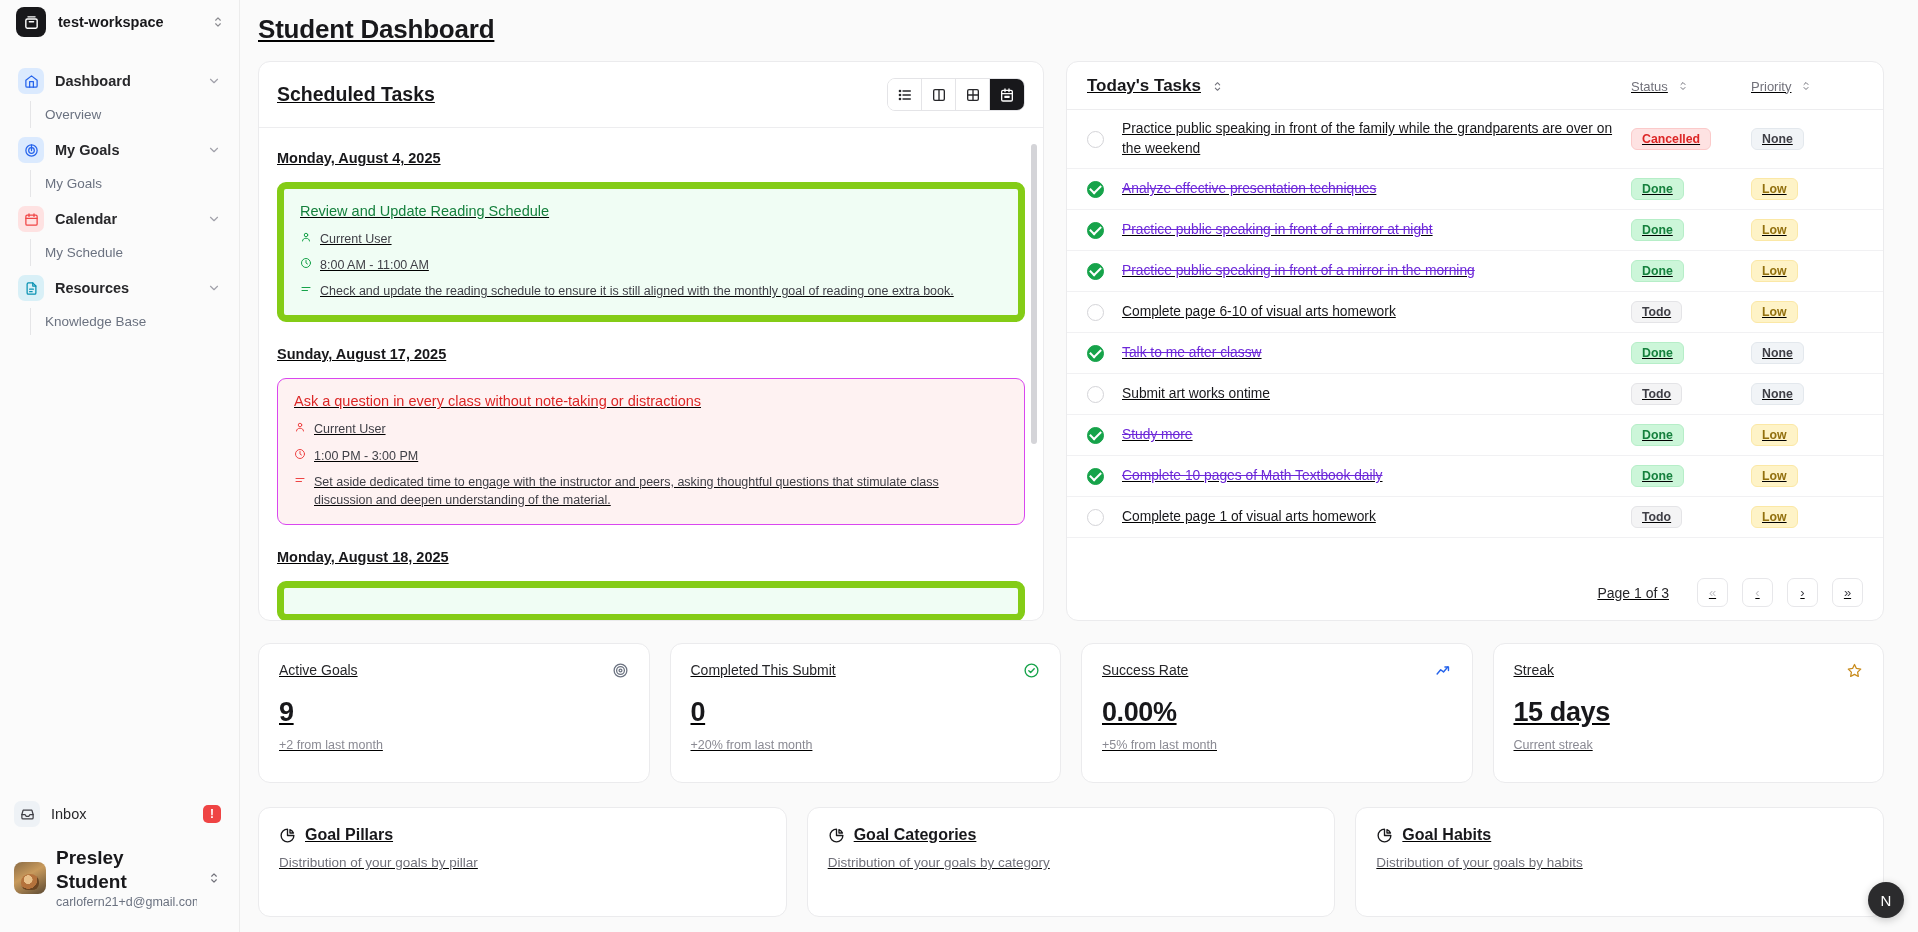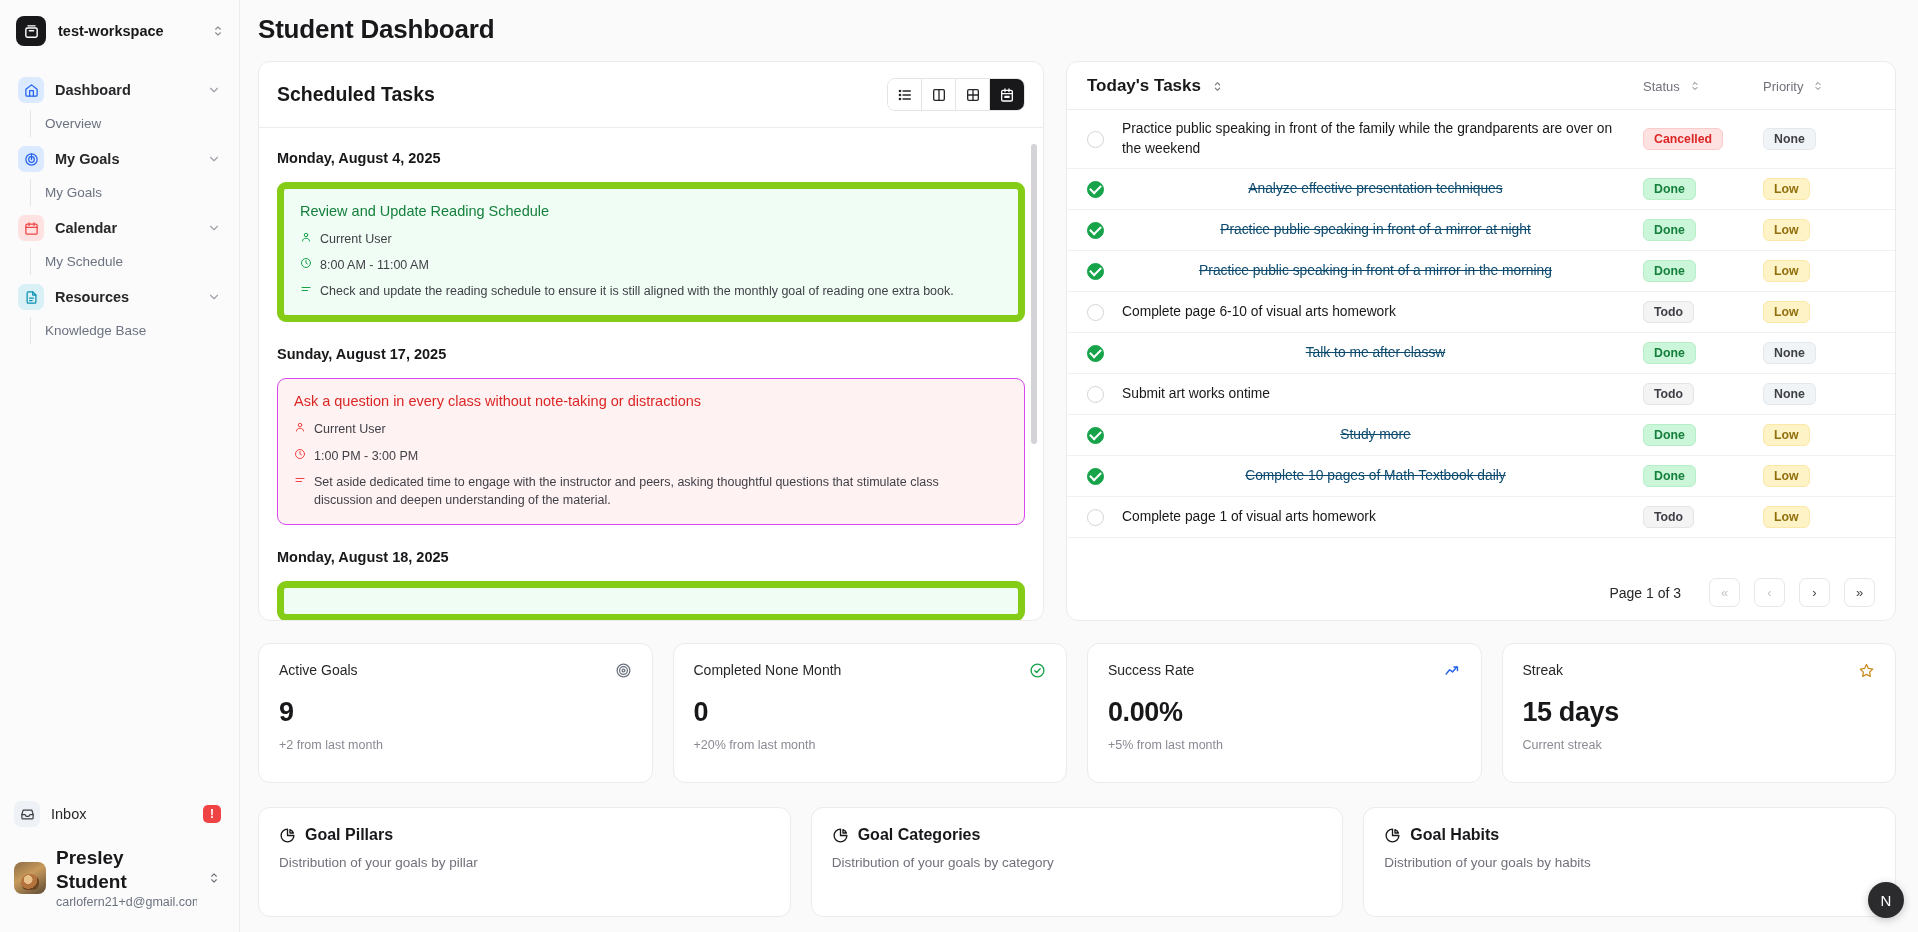--- a/index.html
+++ b/index.html
@@ -15,21 +15,21 @@
   
   .sidebar {
     width: 240px; height: 932px; flex: 0 0 240px;
     background: #fbfbfb;
     border-right: 1px solid #ececec;
     display: flex; flex-direction: column;
     position: relative;
   }
   .ws-head {
     display: flex; align-items: center; gap: 12px;
-    padding: 16px 14px 10px 16px;
+    padding: 7px 14px 10px 16px;
   }
   .ws-logo {
     width: 30px; height: 30px; border-radius: 8px;
     background: #18181b; color: #fff;
     display: flex; align-items: center; justify-content: center;
     flex: 0 0 30px;
   }
   .ws-name { font-size: 14.5px; font-weight: 700; color: #18181b; flex: 1; }
   .ws-chev { color: #8a8a8f; display: flex; align-items: center; }
 
@@ -83,21 +83,21 @@
     content:""; position:absolute; left:7px; top:12px; width:18px; height:16px;
     border-radius:50% 50% 40% 40%;
     background: radial-gradient(circle at 40% 35%, #e8c08a 0 28%, #b4723c 30% 60%, #6b4522 62% 100%);
   }
   .user-meta { flex: 1; min-width: 0; }
   .user-name { font-size: 19px; font-weight: 700; color: #18181b; line-height: 1.25; }
   .user-mail { font-size: 12.5px; color: #6b7280; line-height: 1.3; white-space: nowrap; overflow: hidden; }
   .user-chev { color: #71717a; display: flex; }
 
   
-  .main { flex: 1; height: 932px; overflow: hidden; padding: 0 4px 0 0; position: relative; }
+  .main { flex: 1; height: 932px; overflow: hidden; padding: 0 16px 0 0; position: relative; text-decoration: underline; }
   .page-title {
     font-size: 26px; font-weight: 700; color: #18181b;
     padding: 14px 0 0 18px; letter-spacing: -0.2px;
   }
   .content { padding: 16px 18px 0 18px; }
 
   .top-grid { display: flex; gap: 22px; align-items: flex-start; }
 
   
   .card {
@@ -162,21 +162,21 @@
   }
   .check.done {
     background: #16a34a; border-color: #16a34a;
     display: flex; align-items: center; justify-content: center;
   }
   .check.done::after {
     content: ""; width: 5px; height: 9px; border: solid #fff;
     border-width: 0 2px 2px 0; transform: rotate(45deg) translate(-1px,-1px);
   }
   .ttext { flex: 1; font-size: 13.8px; color: #18181b; line-height: 1.45; padding-right: 14px; }
-  .trow.completed .ttext { color: #0c4a6e; text-decoration: line-through; text-align: center; }
+  .trow.completed .ttext { color: #6d28d9; text-decoration: line-through; }
   .tcol-status { width: 120px; display: flex; }
   .tcol-prio   { width: 112px; display: flex; }
   .pill {
     font-size: 12.3px; font-weight: 700; padding: 3px 10px; border-radius: 6px;
     border: 1px solid transparent; white-space: nowrap;
   }
   .pill.cancelled { background: #fee2e2; color: #dc2626; border-color: #fbcaca; }
   .pill.done      { background: #ccf6d9; color: #15803d; border-color: #b6eec8; }
   .pill.todo      { background: #f4f4f5; color: #3f3f46; border-color: #e4e4e7; }
   .pill.none      { background: #f1f4f7; color: #3f3f46; border-color: #e3e8ed; }
@@ -632,21 +632,21 @@
                 <circle cx="12" cy="12" r="2"></circle>
               </svg>
           </span>
         </div>
         <div class="stat-val">9</div>
         <div class="stat-sub">+2 from last month</div>
       </div>
 
       <div class="card stat">
         <div class="stat-top">
-          <span class="stat-label">Completed None Month</span>
+          <span class="stat-label">Completed This Submit</span>
           <span class="stat-ic" style="color:#16a34a">
             <svg width="17" height="17" viewBox="0 0 24 24" fill="none" stroke="currentColor" stroke-width="1.9" stroke-linecap="round" stroke-linejoin="round">
                 <circle cx="12" cy="12" r="9"></circle>
                 <path d="M8.2 12.3l2.6 2.6 5-5.4"></path>
               </svg>
           </span>
         </div>
         <div class="stat-val">0</div>
         <div class="stat-sub">+20% from last month</div>
       </div>

